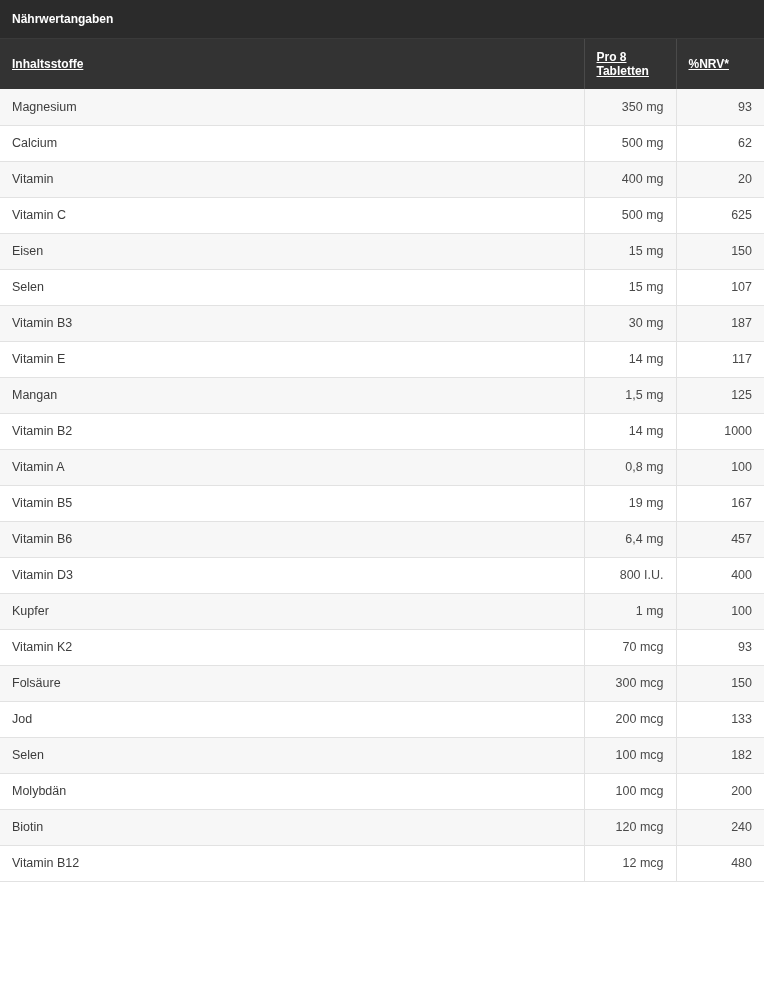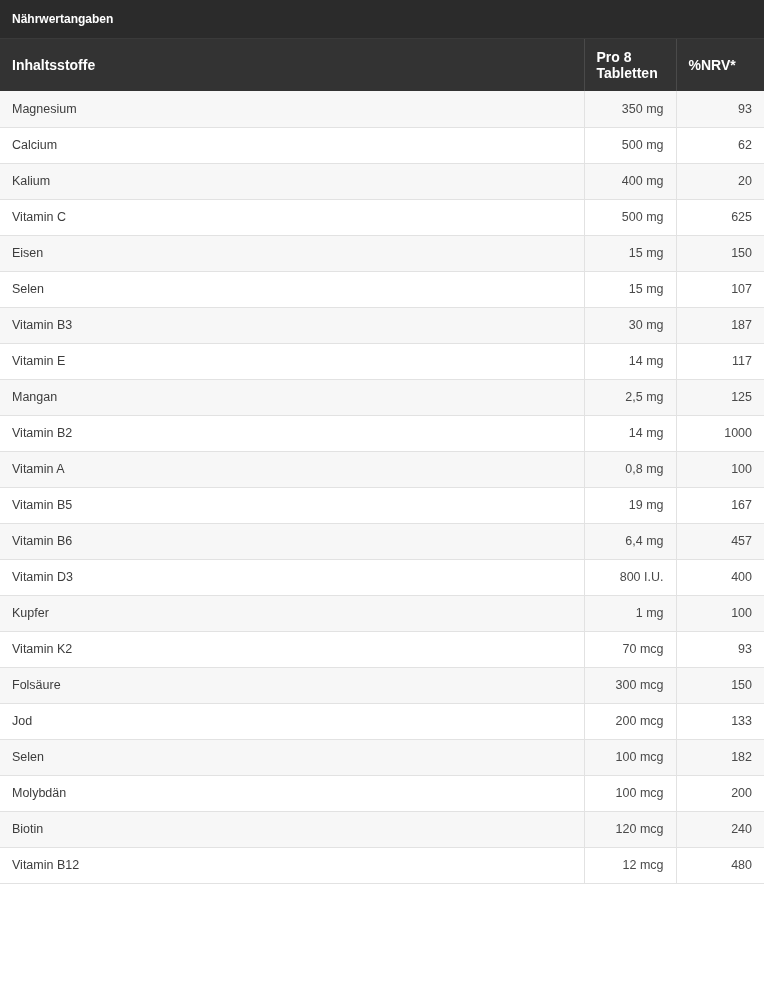--- a/index.html
+++ b/index.html
@@ -30,28 +30,29 @@
   }
   table.nutrition-table {
     width: 764px;
     border-collapse: collapse;
     table-layout: fixed;
     font-size: 12.5px;
   }
   table.nutrition-table thead th {
     background: #333333;
     color: #ffffff;
-    font-size: 14px;
+    font-size: 12px;
     font-weight: bold;
     text-align: left;
     vertical-align: middle;
     padding: 10px 12px;
     height: 50px;
     box-sizing: border-box;
     border-right: 1px solid #4a4a4a;
+    text-decoration: underline;
   }
   table.nutrition-table thead th:last-child {
     border-right: none;
   }
   th.col-name { width: 584px; }
   th.col-amount { width: 92px; }
   th.col-nrv { width: 88px; }
   table.nutrition-table tbody td {
     border-bottom: 1px solid #e2e2e2;
     border-right: 1px solid #e2e2e2;
@@ -103,21 +104,21 @@
           <td class="name">Magnesium</td>
           <td class="amount">350 mg</td>
           <td class="nrv">93</td>
         </tr>
         <tr>
           <td class="name">Calcium</td>
           <td class="amount">500 mg</td>
           <td class="nrv">62</td>
         </tr>
         <tr>
-          <td class="name">Kalium</td>
+          <td class="name">Vitamin</td>
           <td class="amount">400 mg</td>
           <td class="nrv">20</td>
         </tr>
         <tr>
           <td class="name">Vitamin C</td>
           <td class="amount">500 mg</td>
           <td class="nrv">625</td>
         </tr>
         <tr>
           <td class="name">Eisen</td>
@@ -134,21 +135,21 @@
           <td class="amount">30 mg</td>
           <td class="nrv">187</td>
         </tr>
         <tr>
           <td class="name">Vitamin E</td>
           <td class="amount">14 mg</td>
           <td class="nrv">117</td>
         </tr>
         <tr>
           <td class="name">Mangan</td>
-          <td class="amount">2,5 mg</td>
+          <td class="amount">1,5 mg</td>
           <td class="nrv">125</td>
         </tr>
         <tr>
           <td class="name">Vitamin B2</td>
           <td class="amount">14 mg</td>
           <td class="nrv">1000</td>
         </tr>
         <tr>
           <td class="name">Vitamin A</td>
           <td class="amount">0,8 mg</td>

